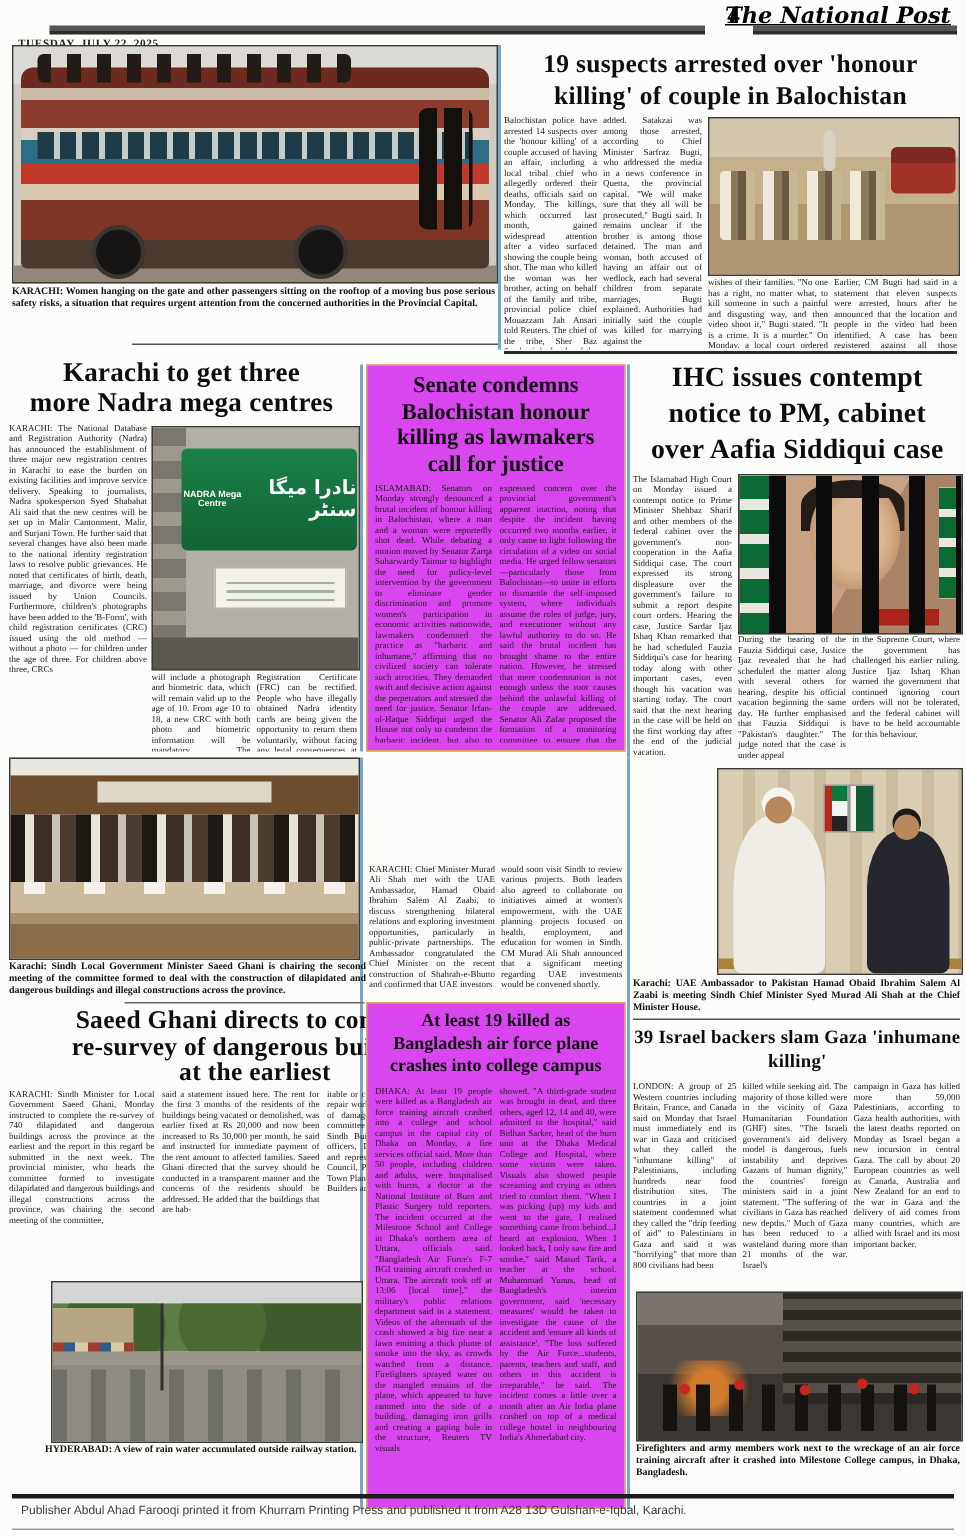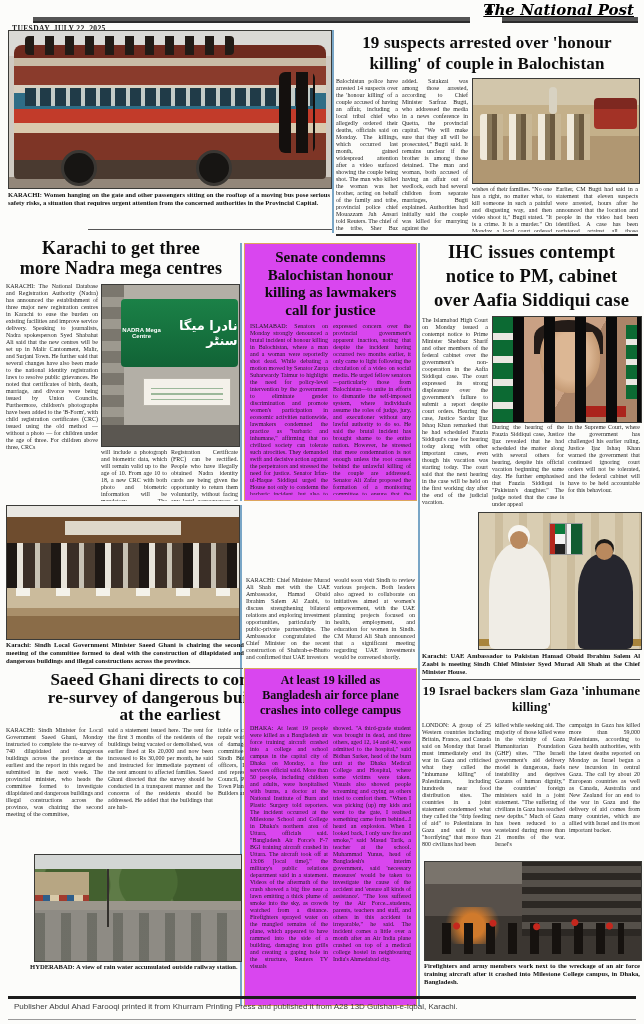--- a/index.html
+++ b/index.html
@@ -229,21 +229,21 @@
   <div class="tanbox" style="left:244px;top:668px;width:173px;height:338px;">
     <div class="hl-in" style="font-size:12px;line-height:15px;padding:4px 14px 2px;border-bottom:1px solid #d946ef;">At least 19 killed as
 Bangladesh air force plane
 crashes into college campus</div>
     <div class="cols2">
       <div class="c" style="height:268px;">DHAKA: At least 19 people were killed as a Bangladesh air force training aircraft crashed into a college and school campus in the capital city of Dhaka on Monday, a fire services official said. More than 50 people, including children and adults, were hospitalised with burns, a doctor at the National Institute of Burn and Plastic Surgery told reporters. The incident occurred at the Milestone School and College in Dhaka's northern area of Uttara, officials said. "Bangladesh Air Force's F-7 BGI training aircraft crashed in Uttara. The aircraft took off at 13:06 [local time]," the military's public relations department said in a statement. Videos of the aftermath of the crash showed a big fire near a lawn emitting a thick plume of smoke into the sky, as crowds watched from a distance. Firefighters sprayed water on the mangled remains of the plane, which appeared to have rammed into the side of a building, damaging iron grills and creating a gaping hole in the structure, Reuters TV visuals</div>
       <div class="c" style="height:268px;">showed. "A third-grade student was brought in dead, and three others, aged 12, 14 and 40, were admitted to the hospital," said Bidhan Sarker, head of the burn unit at the Dhaka Medical College and Hospital, where some victims were taken. Visuals also showed people screaming and crying as others tried to comfort them. "When I was picking (up) my kids and went to the gate, I realised something came from behind...I heard an explosion. When I looked back, I only saw fire and smoke," said Masud Tarik, a teacher at the school. Muhammad Yunus, head of Bangladesh's interim government, said 'necessary measures' would be taken to investigate the cause of the accident and 'ensure all kinds of assistance'. "The loss suffered by the Air Force...students, parents, teachers and staff, and others in this accident is irreparable," he said. The incident comes a little over a month after an Air India plane crashed on top of a medical college hostel in neighbouring India's Ahmedabad city.</div>
     </div>
   </div>
 
-  <div class="hl" style="left:421px;top:684px;width:221px;font-size:12.5px;line-height:15.5px;">19 Israel backers slam Gaza 'inhumane
+  <div class="hl" style="left:421px;top:684px;width:221px;font-size:12.5px;line-height:15.5px;">39 Israel backers slam Gaza 'inhumane
 killing'</div>
   <div class="bc" style="left:422px;top:722px;width:69px;height:136px;">LONDON: A group of 25 Western countries including Britain, France, and Canada said on Monday that Israel must immediately end its war in Gaza and criticised what they called the "inhumane killing" of Palestinians, including hundreds near food distribution sites. The countries in a joint statement condemned what they called the "drip feeding of aid" to Palestinians in Gaza and said it was "horrifying" that more than 800 civilians had been</div>
   <div class="bc" style="left:495px;top:722px;width:70px;height:136px;">killed while seeking aid. The majority of those killed were in the vicinity of Gaza Humanitarian Foundation (GHF) sites. "The Israeli government's aid delivery model is dangerous, fuels instability and deprives Gazans of human dignity," the countries' foreign ministers said in a joint statement. "The suffering of civilians in Gaza has reached new depths." Much of Gaza has been reduced to a wasteland during more than 21 months of the war. Israel's</div>
   <div class="bc" style="left:569px;top:722px;width:71px;height:136px;">campaign in Gaza has killed more than 59,000 Palestinians, according to Gaza health authorities, with the latest deaths reported on Monday as Israel began a new incursion in central Gaza. The call by about 20 European countries as well as Canada, Australia and New Zealand for an end to the war in Gaza and the delivery of aid comes from many countries, which are allied with Israel and its most important backer.</div>
 
   <div class="ph" style="left:424px;top:861px;width:216px;height:98px;">
     <div class="ff-bg"></div>
     <div class="ff-wreck"></div>
     <div class="ff-glow"></div>
     <div class="ff-crew"></div>

